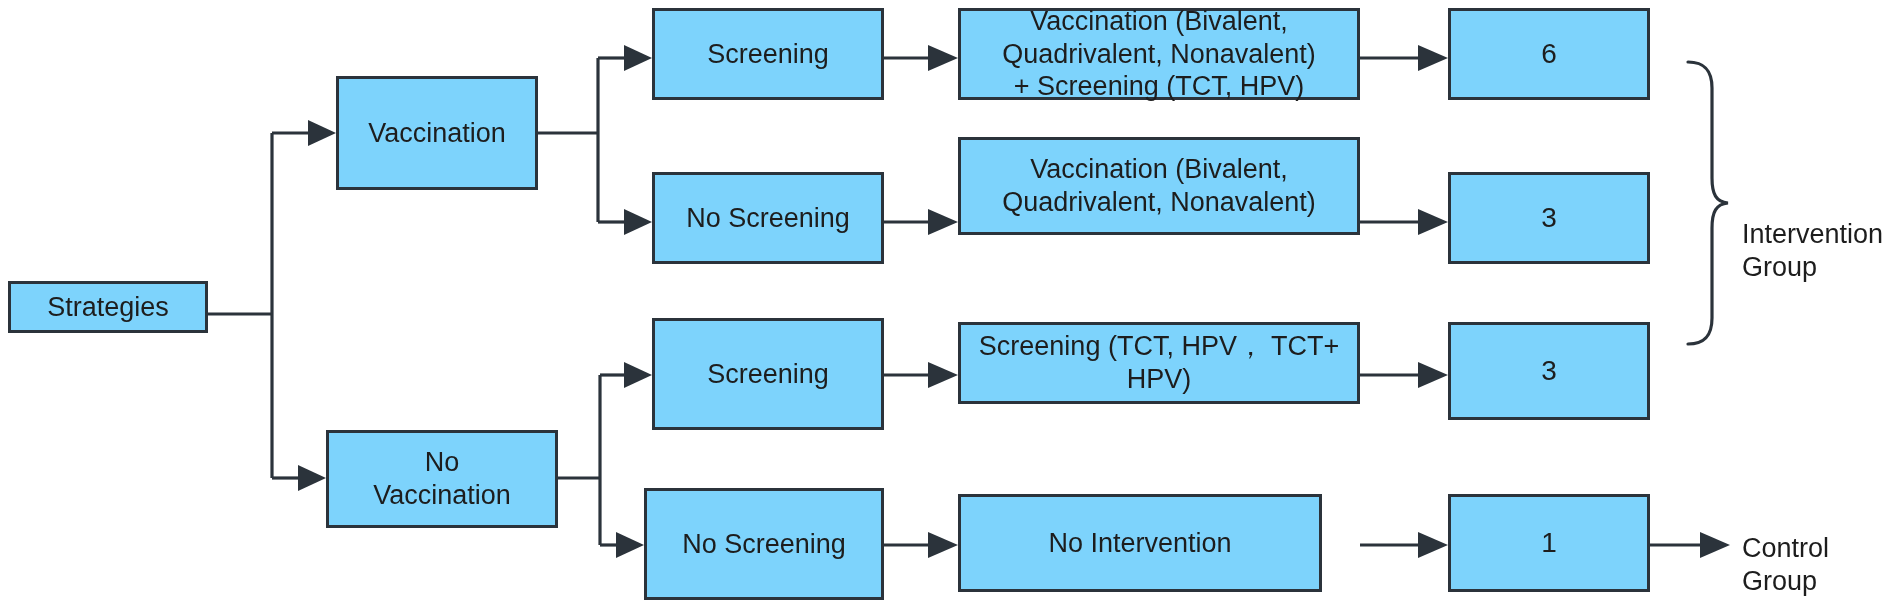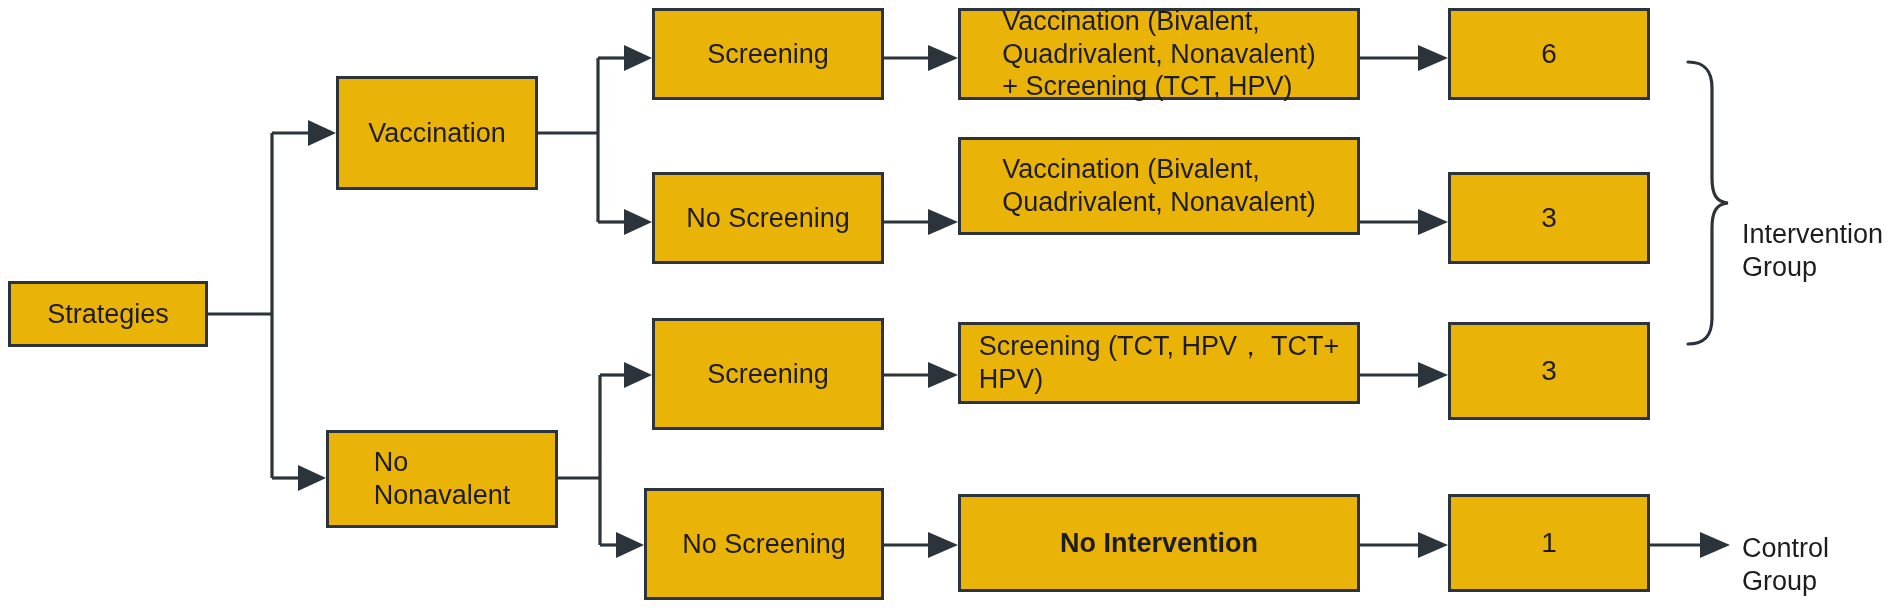--- a/index.html
+++ b/index.html
@@ -14,25 +14,25 @@
     position: relative;
     width: 1902px;
     height: 610px;
     background: #ffffff;
     overflow: hidden;
   }
   .node {
     position: absolute;
     box-sizing: border-box;
     border: 3px solid #2b333b;
-    background: #eab308;
+    background: #7dd3fc;
     display: flex;
     align-items: center;
     justify-content: center;
-    text-align: left;
+    text-align: center;
     color: #1d1d1d;
     font-size: 27px;
     line-height: 1.22;
     padding: 2px 16px;
     white-space: pre-line;
   }
   .node.num {
     font-size: 28px;
   }
   .sidelabel {
@@ -120,30 +120,30 @@
          L 1712,178
          C 1712,194 1716,202 1728,203
          C 1716,204 1712,212 1712,228
          L 1712,318
          C 1712,334 1706,344 1688,344"></path>
 
     <line x1="1650" y1="545" x2="1700" y2="545"></line>
     <polygon points="1700,532 1730,545 1700,558"></polygon>
   </svg>
 
-  <div class="node" style="left:8px; top:281px; width:200px; height:66px;">
+  <div class="node" style="left:8px; top:281px; width:200px; height:52px;">
     <span>Strategies</span>
   </div>
 
   <div class="node" style="left:336px; top:76px; width:202px; height:114px;">
     <span>Vaccination</span>
   </div>
   <div class="node" style="left:326px; top:430px; width:232px; height:98px;">
     <span>No
-Nonavalent</span>
+Vaccination</span>
   </div>
 
   <div class="node" style="left:652px; top:8px; width:232px; height:92px;">
     <span>Screening</span>
   </div>
   <div class="node" style="left:652px; top:172px; width:232px; height:92px;">
     <span>No Screening</span>
   </div>
   <div class="node" style="left:652px; top:318px; width:232px; height:112px;">
     <span>Screening</span>
@@ -158,21 +158,21 @@
 + Screening (TCT, HPV)</span>
   </div>
   <div class="node" style="left:958px; top:137px; width:402px; height:98px;">
     <span>Vaccination (Bivalent,
 Quadrivalent, Nonavalent)</span>
   </div>
   <div class="node" style="left:958px; top:322px; width:402px; height:82px;">
     <span>Screening (TCT, HPV，  TCT+
 HPV)</span>
   </div>
-  <div class="node" style="left:958px; top:494px; width:402px; height:98px;font-weight:bold;">
+  <div class="node" style="left:958px; top:494px; width:364px; height:98px;">
     <span>No Intervention</span>
   </div>
 
   <div class="node num" style="left:1448px; top:8px; width:202px; height:92px;">
     <span>6</span>
   </div>
   <div class="node num" style="left:1448px; top:172px; width:202px; height:92px;">
     <span>3</span>
   </div>
   <div class="node num" style="left:1448px; top:322px; width:202px; height:98px;">

